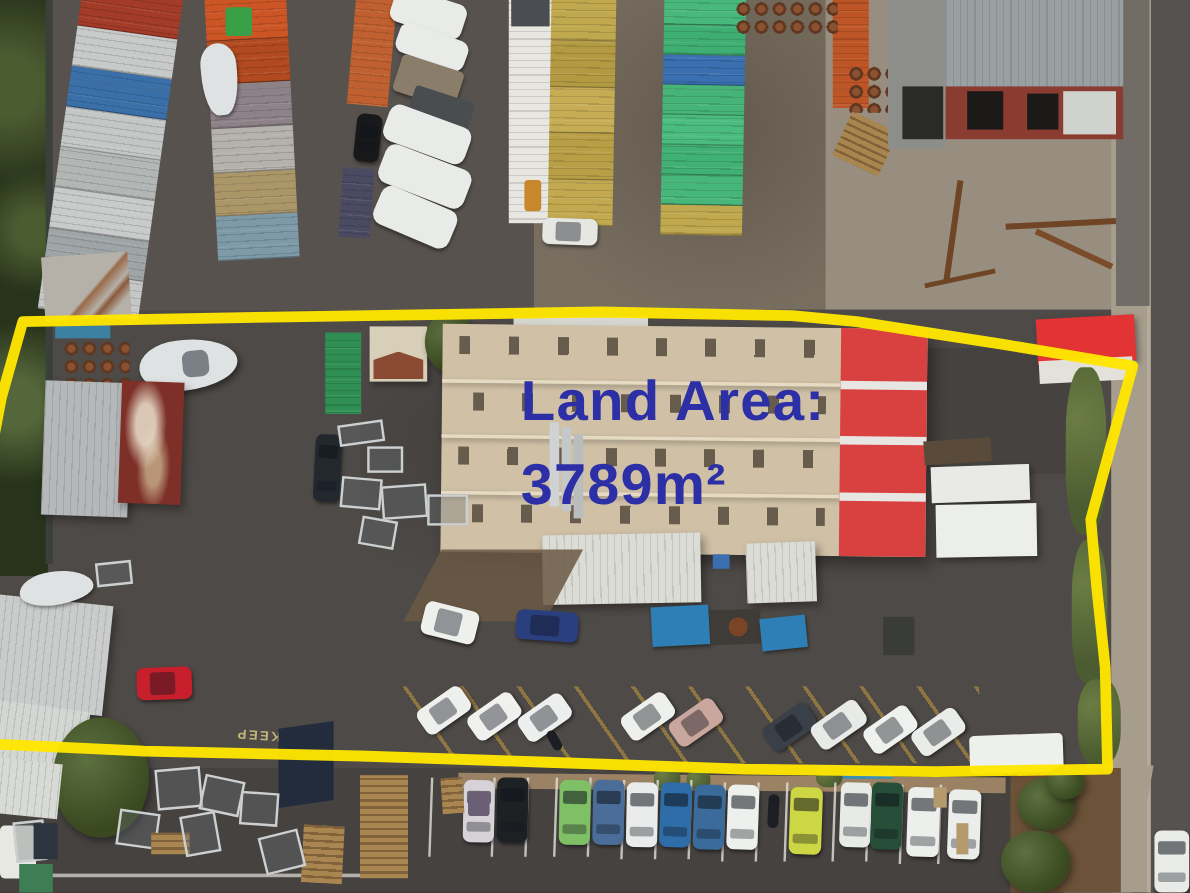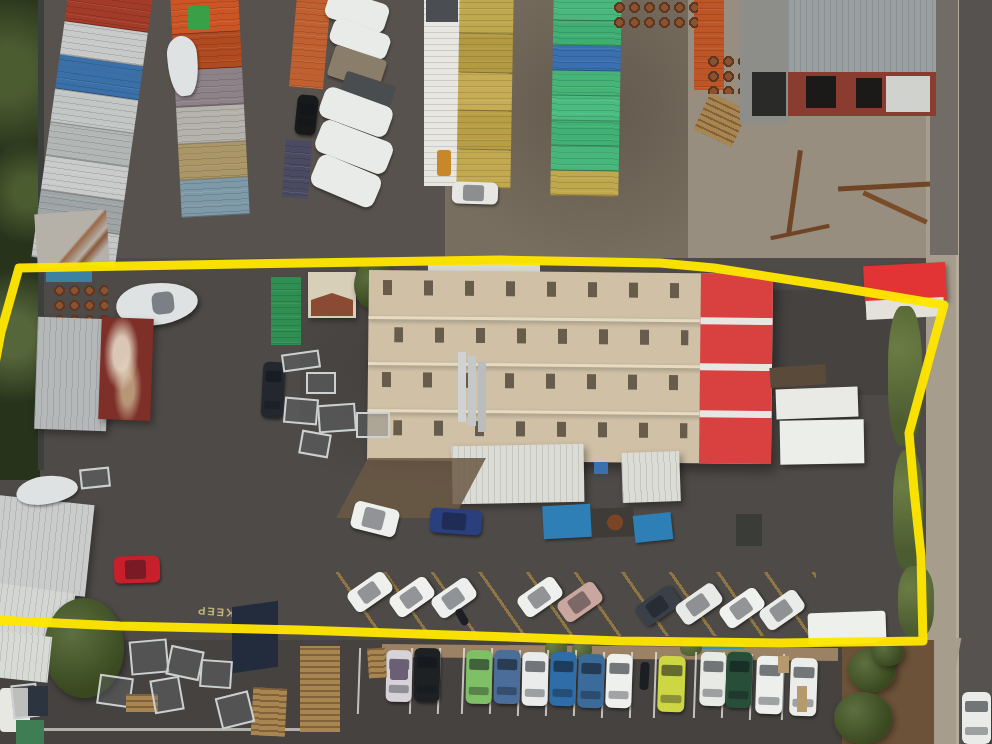--- a/index.html
+++ b/index.html
@@ -271,15 +271,17 @@
   <div class="abs pallet" style="left:252px;top:688px;width:34px;height:48px;transform:rotate(3deg);"></div>
   <div class="abs pallet" style="left:300px;top:646px;width:40px;height:86px;"></div>
   <div class="abs pallet" style="left:368px;top:648px;width:18px;height:30px;transform:rotate(-4deg);"></div>
   <div class="abs frame" style="left:218px;top:694px;width:30px;height:28px;transform:rotate(-14deg);"></div>
 
   <svg width="992" height="744" viewBox="0 0 992 744" style="position:absolute;left:0;top:0;z-index:50;pointer-events:none;">
     <polyline points="-8,620 120,626 300,630 450,635 620,641 780,643 923,641 921,556 914,490 909,433 931,352 944,305 836,287 714,268 660,263 500,260 240,264 19,268 1,332 -8,380" fill="none" stroke="#ffe600" stroke-width="9" stroke-linejoin="round" stroke-linecap="butt" opacity="0.96"></polyline>
   </svg>
 
   <div id="landtext" class="abs" style="left: 434px; top: 310px; z-index: 60; color: rgb(44, 47, 165);">
+    <div style="font-size:47px;">Land Area:</div>
+    <div style="font-size:48px;margin-top:24px;">3789m²</div>
   </div>
 
 </div>
 
 </body></html>

